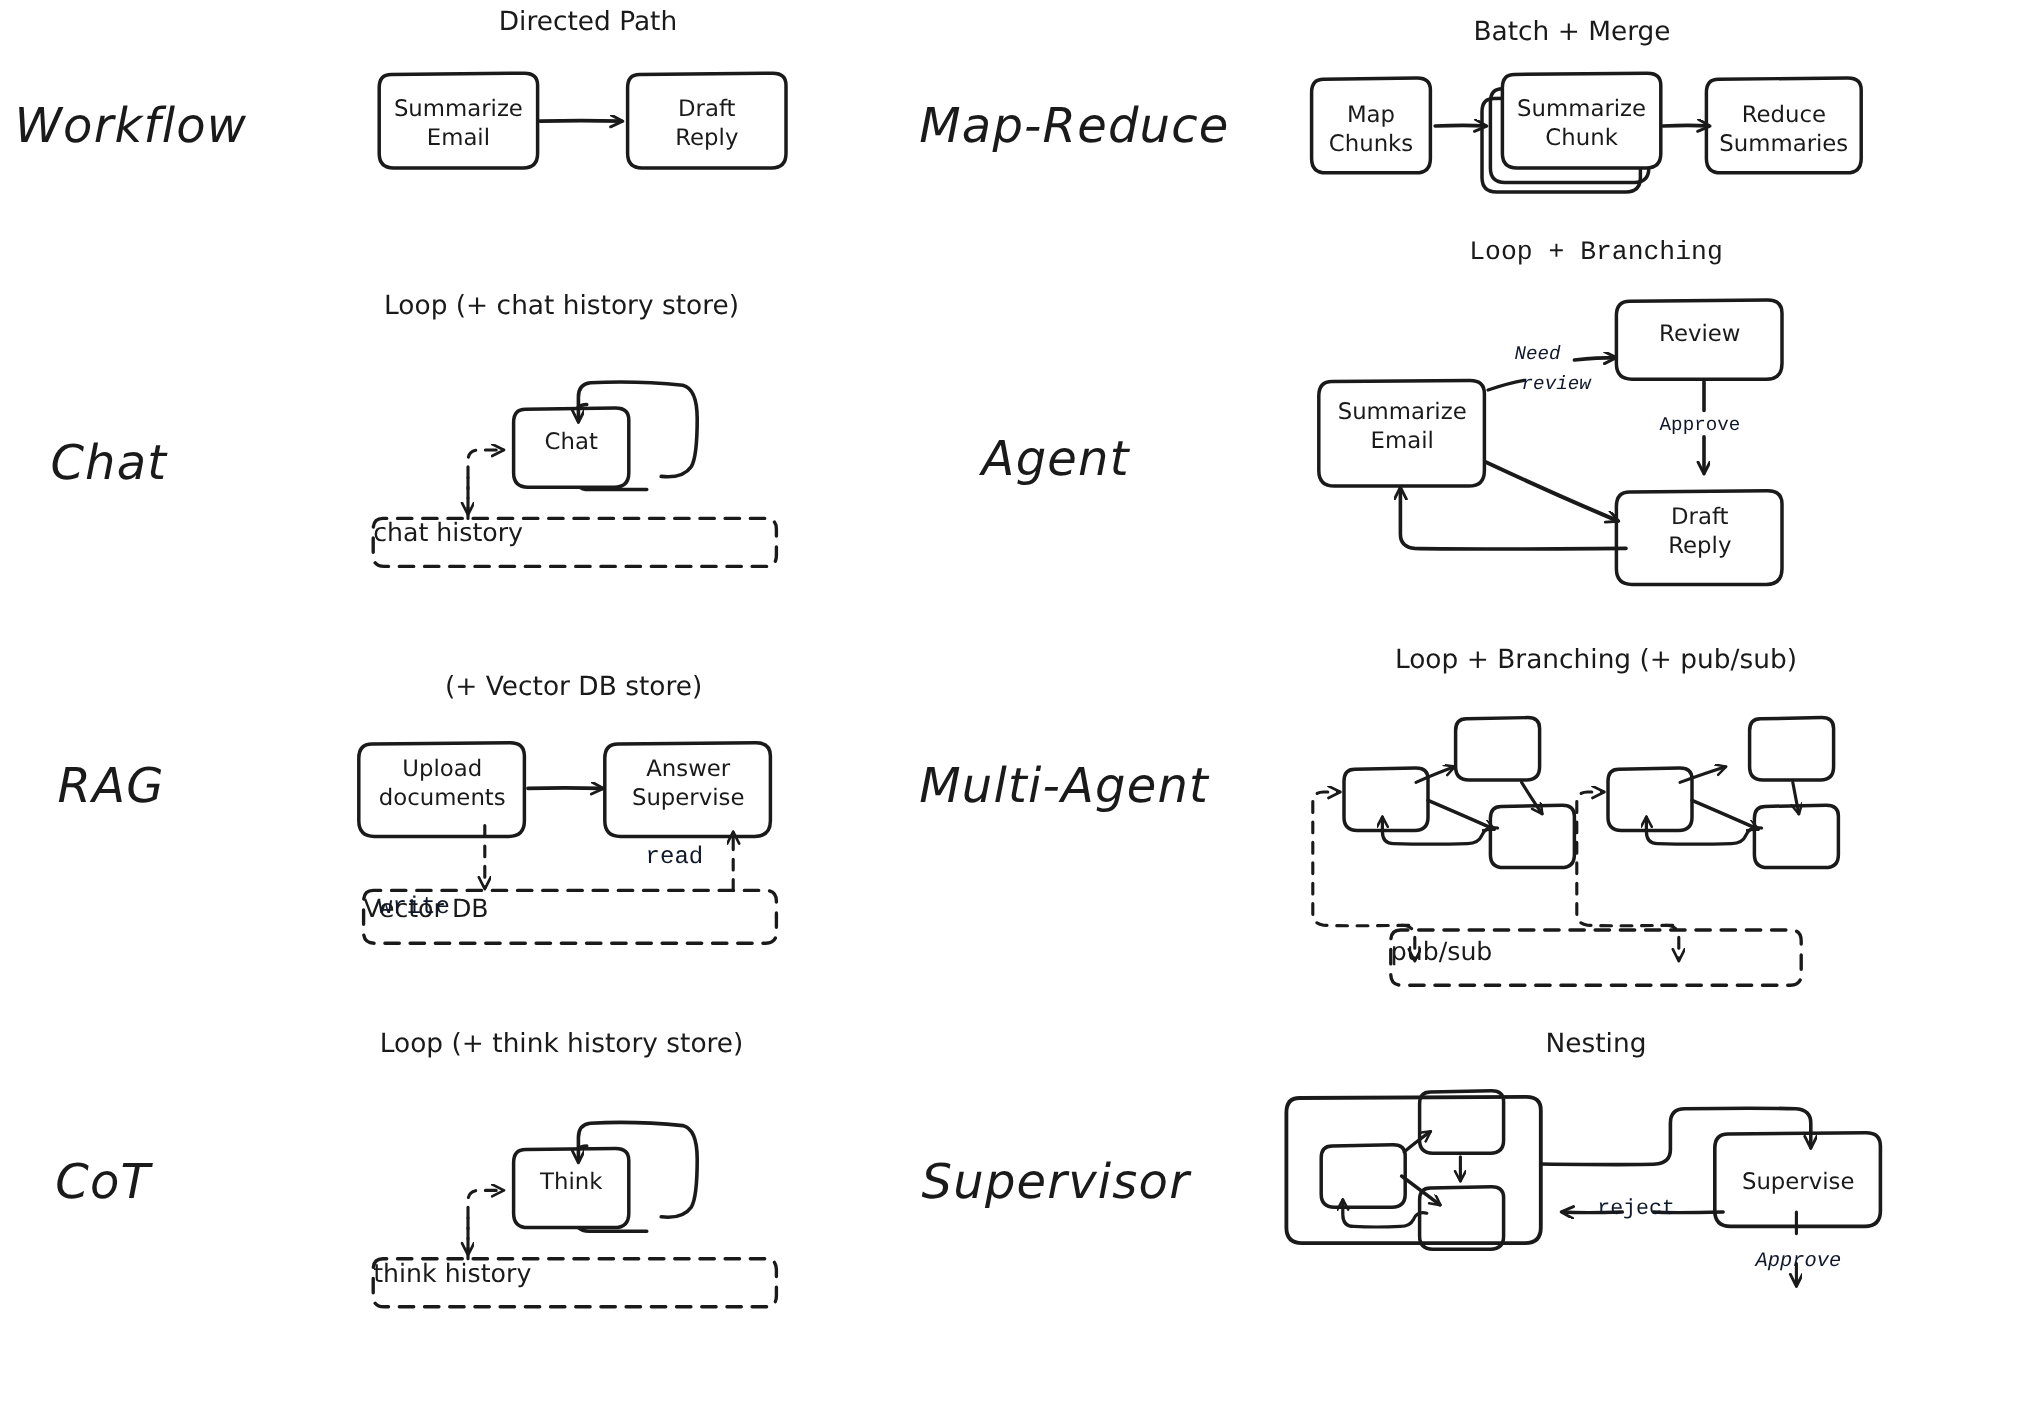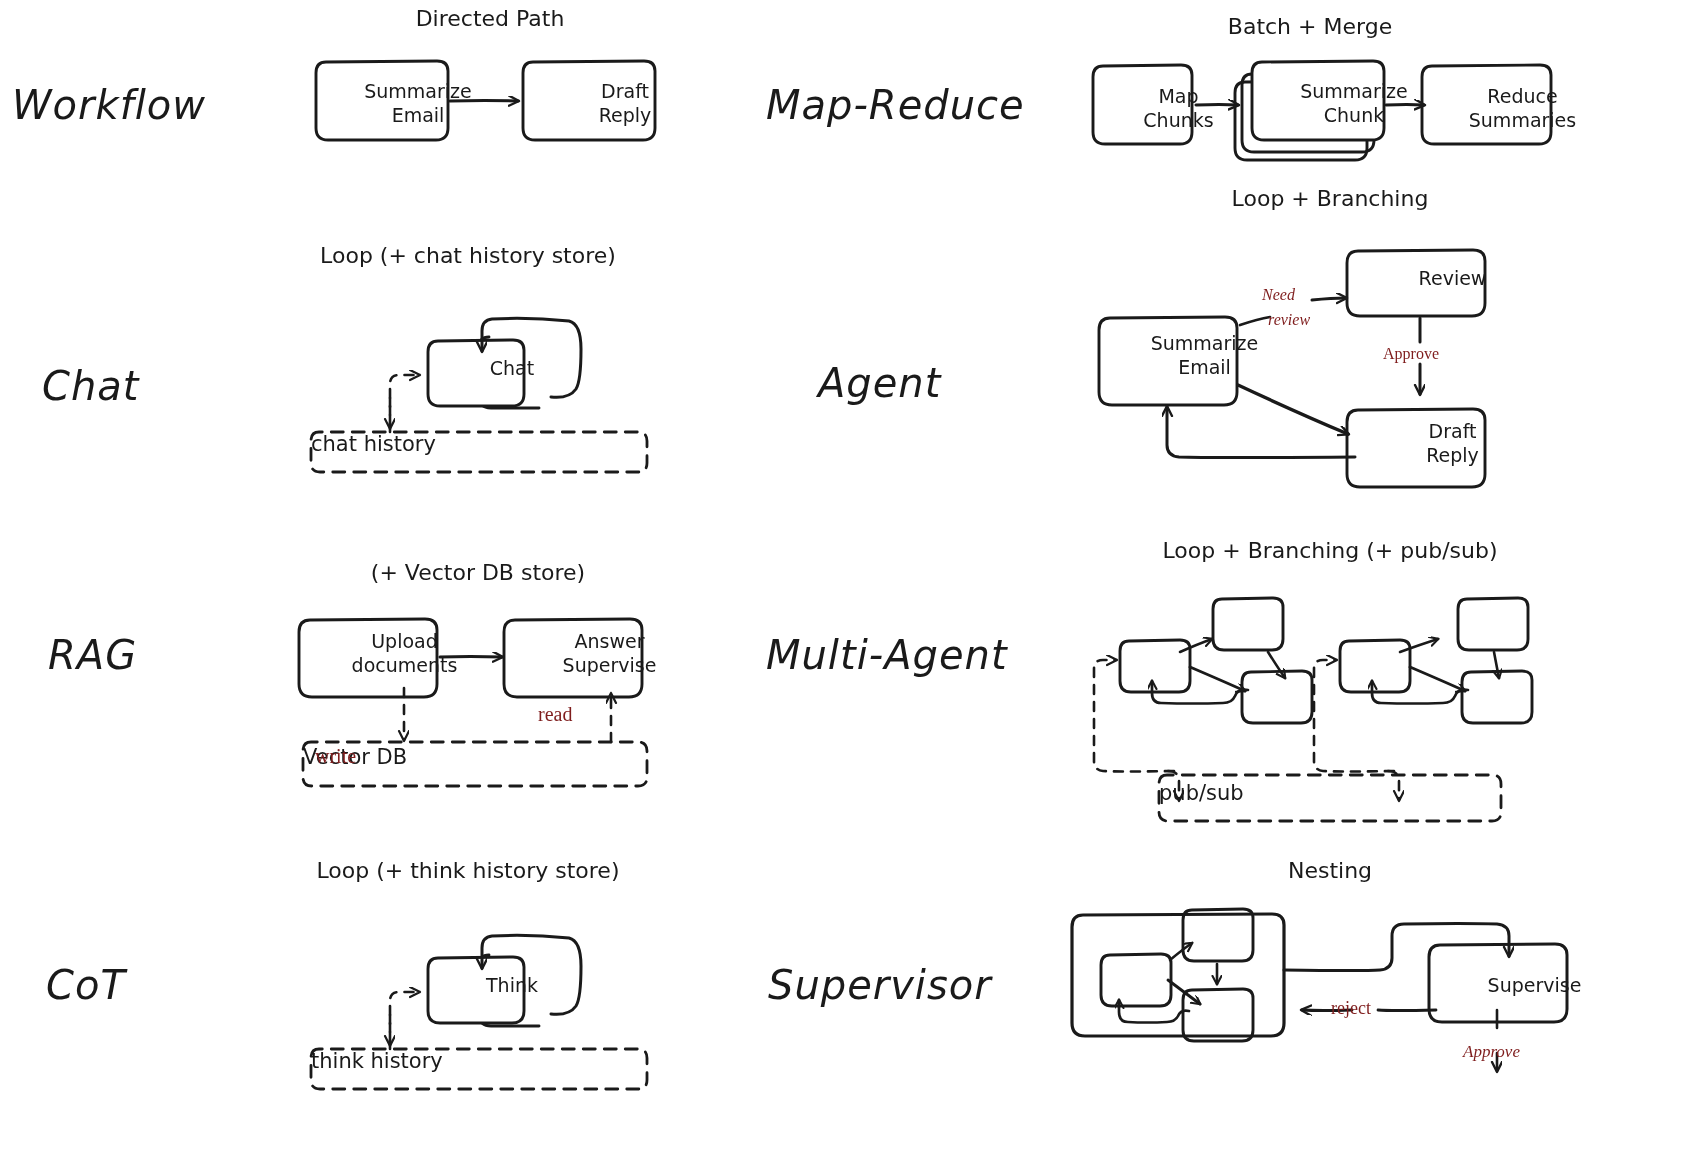--- a/index.html
+++ b/index.html
@@ -30,36 +30,35 @@
   }
   .nodetext{
     position:absolute;
     font-family:"DejaVu Sans", sans-serif;
     font-size:19px;
     line-height:24px;
     color:#1a1a1a;
     text-align:center;
     white-space:pre;
     pointer-events:none;
-    margin-left:36px;
   }
   .storetext{
     position:absolute;
     font-family:"DejaVu Sans", sans-serif;
     font-size:21px;
     color:#1a1a1a;
     white-space:nowrap;
     pointer-events:none;
   }
   .edgelabel{
     position:absolute;
-    font-family:Liberation Serif, serif;
+    font-family:Liberation Mono, monospace;
     font-size:16px;
     font-style:italic;
-    color:#7f1d1d;
+    color:#0f172a;
     white-space:nowrap;
     pointer-events:none;
   }
   .edgelabel.plain{font-style:normal;}
 </style>
 </head>
 <body>
 
 <div class="canvas">
 
@@ -187,21 +186,21 @@
   <div class="row-label" style="left:42px;top:363px;">Chat</div>
   <div class="row-label" style="left:818px;top:360px;">Agent</div>
   <div class="row-label" style="left:48px;top:632px;">RAG</div>
   <div class="row-label" style="left:766px;top:632px;">Multi-Agent</div>
   <div class="row-label" style="left:46px;top:962px;">CoT</div>
   <div class="row-label" style="left:768px;top:962px;">Supervisor</div>
 
   <div class="caption" style="left:300px;top:6px;width:380px;">Directed Path</div>
   <div class="caption" style="left:1120px;top:14px;width:380px;">Batch + Merge</div>
   <div class="caption" style="left:228px;top:243px;width:480px;">Loop (+ chat history store)</div>
-  <div class="caption" style="left:1130px;top:186px;width:400px;">Loop + Branching</div>
+  <div class="caption" style="left:1130px;top:198px;width:400px;font-family:Liberation Mono, monospace;">Loop + Branching</div>
   <div class="caption" style="left:288px;top:560px;width:380px;">(+ Vector DB store)</div>
   <div class="caption" style="left:1060px;top:538px;width:540px;">Loop + Branching (+ pub/sub)</div>
   <div class="caption" style="left:228px;top:858px;width:480px;">Loop (+ think history store)</div>
   <div class="caption" style="left:1180px;top:858px;width:300px;">Nesting</div>
 
   <div class="nodetext" style="left:316px;top:79px;width:132px;">Summarize
 Email</div>
   <div class="nodetext" style="left:523px;top:79px;width:132px;">Draft
 Reply</div>
 

